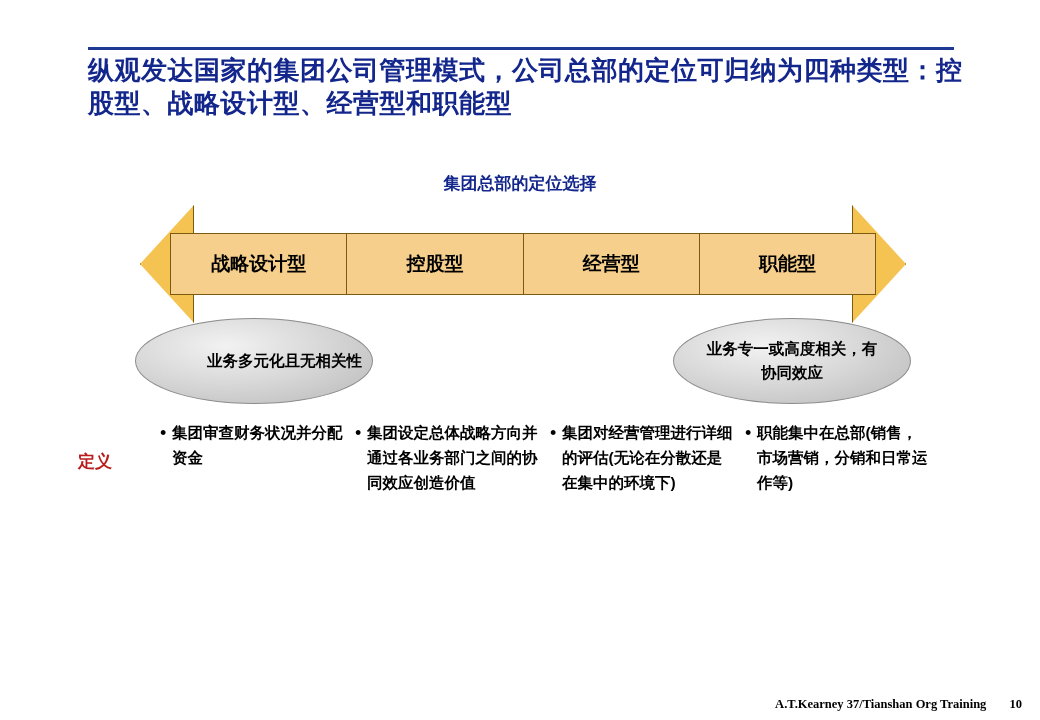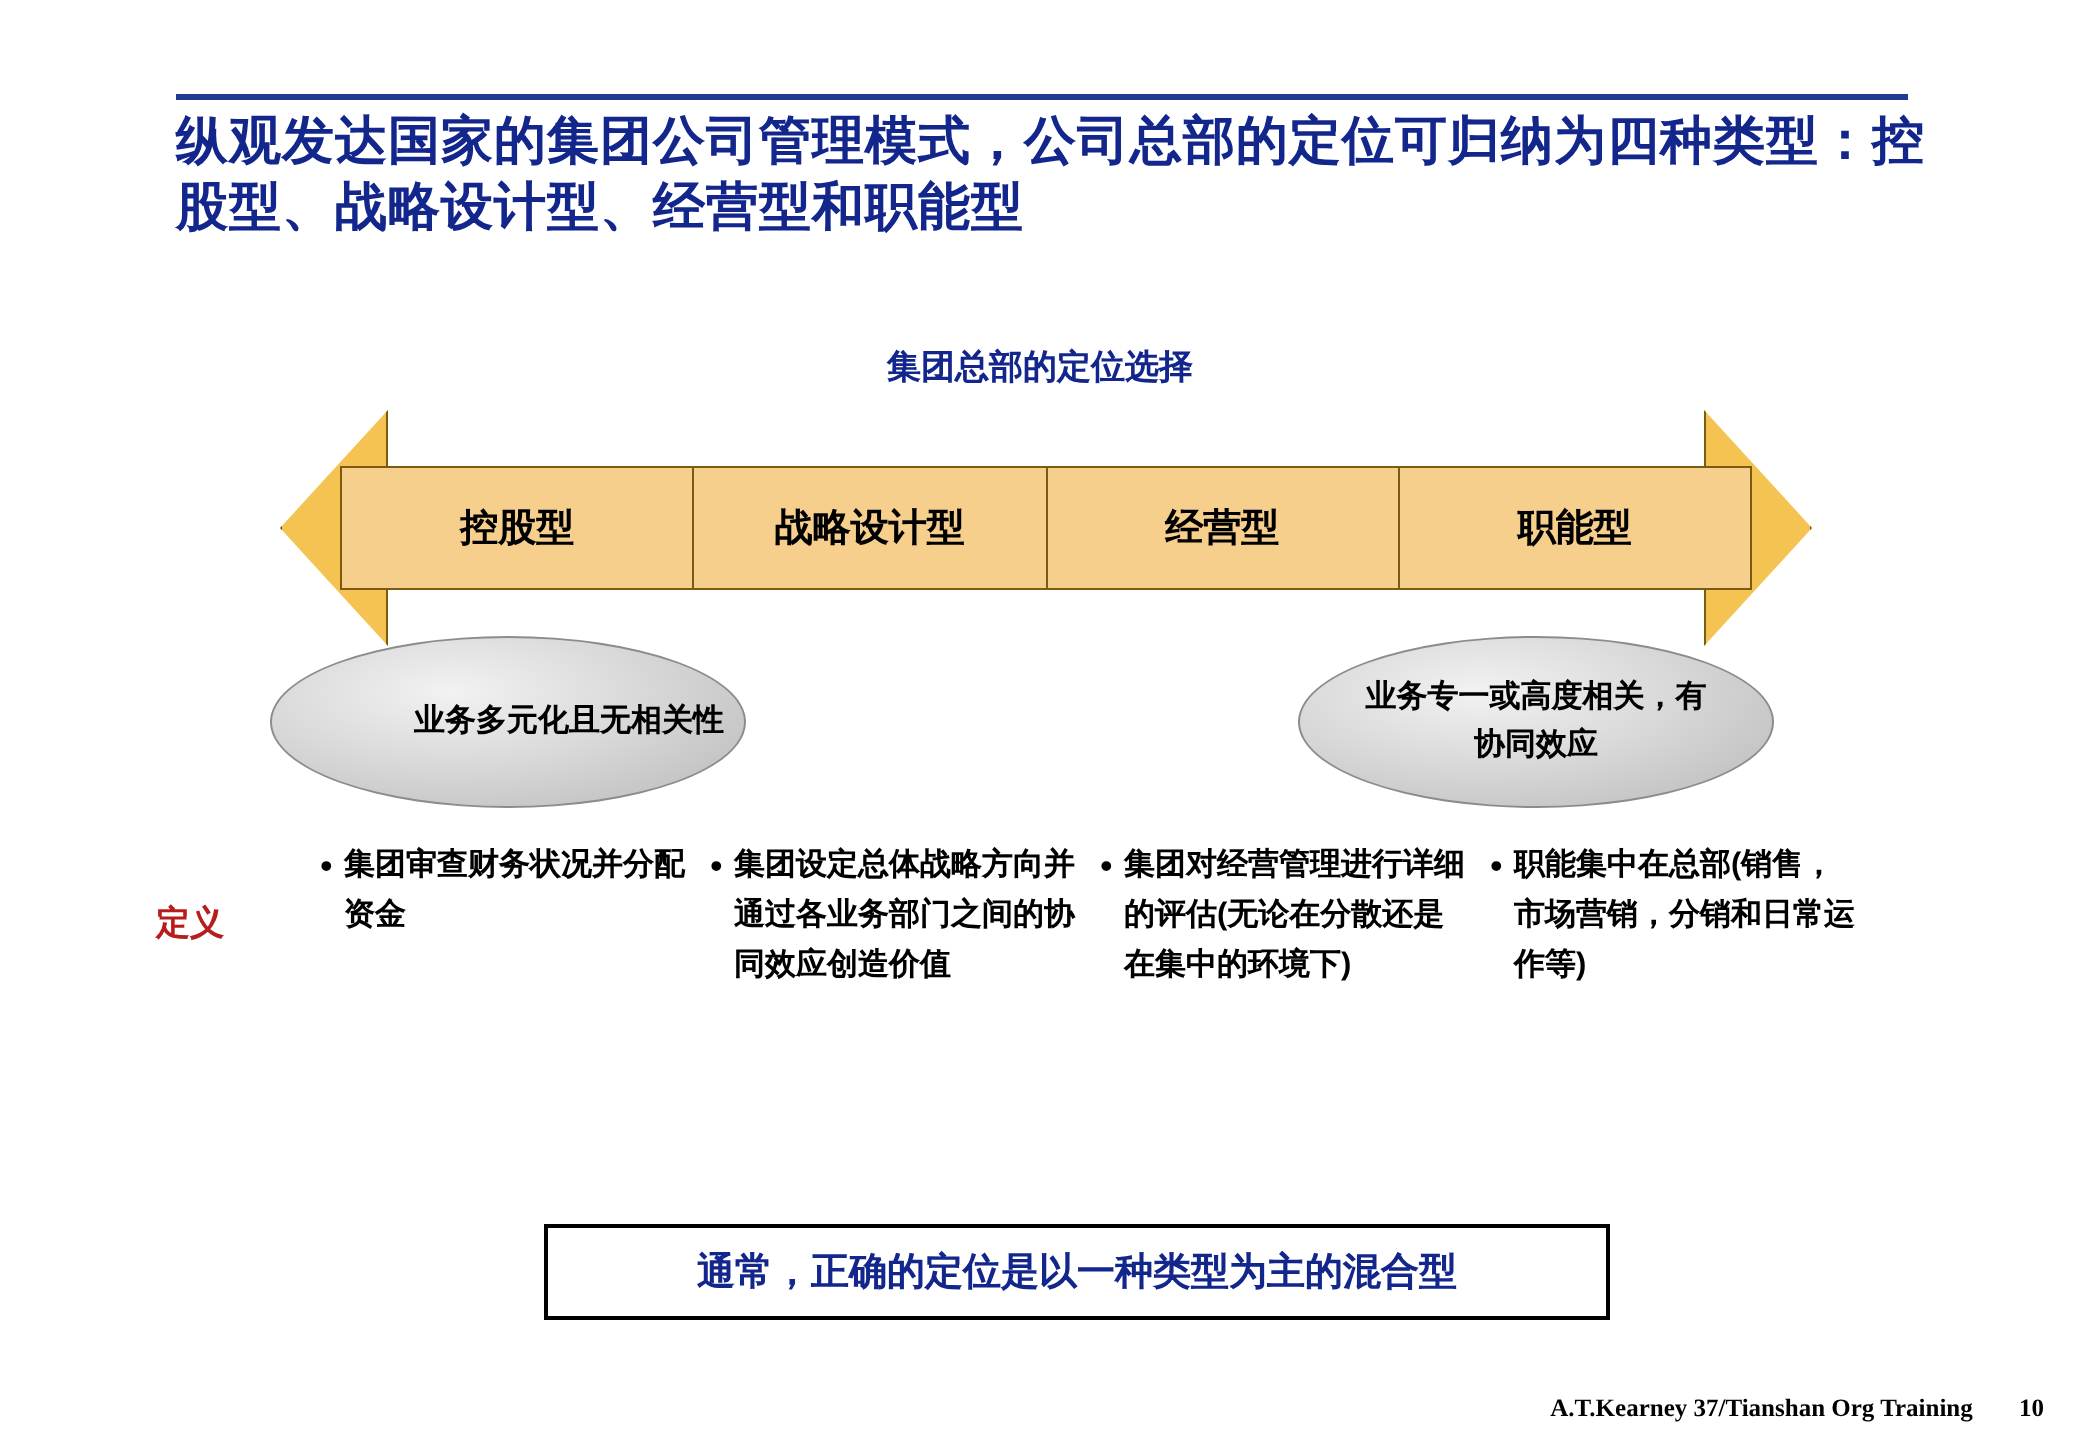--- a/index.html
+++ b/index.html
@@ -113,21 +113,21 @@
     align-items: center;
     justify-content: center;
     text-align: center;
     font-size: 15.5px;
     font-weight: bold;
     color: #000;
     line-height: 24px;
     box-sizing: border-box;
   }
   .ellipse.left { left: 135px; top: 318px; justify-content: flex-end; }
-  .ellipse.right { left: 649px; top: 318px; }
+  .ellipse.right { left: 673px; top: 318px; }
   .ellipse span { display: block; width: 175px; }
   
   .def-label {
     position: absolute;
     left: 78px;
     top: 450px;
     font-size: 17px;
     font-weight: bold;
     color: #b91c1c;
   }
@@ -195,22 +195,22 @@
 
   <div class="title-rule"></div>
   <div class="title">纵观发达国家的集团公司管理模式，公司总部的定位可归纳为四种类型：控股型、战略设计型、经营型和职能型</div>
 
   <div class="chart-heading">集团总部的定位选择</div>
 
   <div class="band-wrap">
     <div class="arrow-left"></div>
     <div class="arrow-right"></div>
     <div class="band">
+      <div class="band-cell">战略设计型</div>
       <div class="band-cell">控股型</div>
-      <div class="band-cell">战略设计型</div>
       <div class="band-cell">经营型</div>
       <div class="band-cell">职能型</div>
     </div>
   </div>
 
   <div class="ellipse left">
     <span>业务多元化且无相关性</span>
   </div>
   <div class="ellipse right">
     <span>业务专一或高度相关，有协同效应</span>
@@ -230,20 +230,19 @@
     <div class="def-col">
       <span class="bullet">•</span>
       <span class="text">集团对经营管理进行详细的评估(无论在分散还是在集中的环境下)</span>
     </div>
     <div class="def-col">
       <span class="bullet">•</span>
       <span class="text">职能集中在总部(销售，市场营销，分销和日常运作等)</span>
     </div>
   </div>
 
-  <div class="bottom-box">通常，正确的定位是以一种类型为主的混合型</div>
 
   <div class="footer">
     <span>A.T.Kearney 37/Tianshan Org Training</span>
     <span class="page">10</span>
   </div>
 
 </div>
 
 </body></html>

